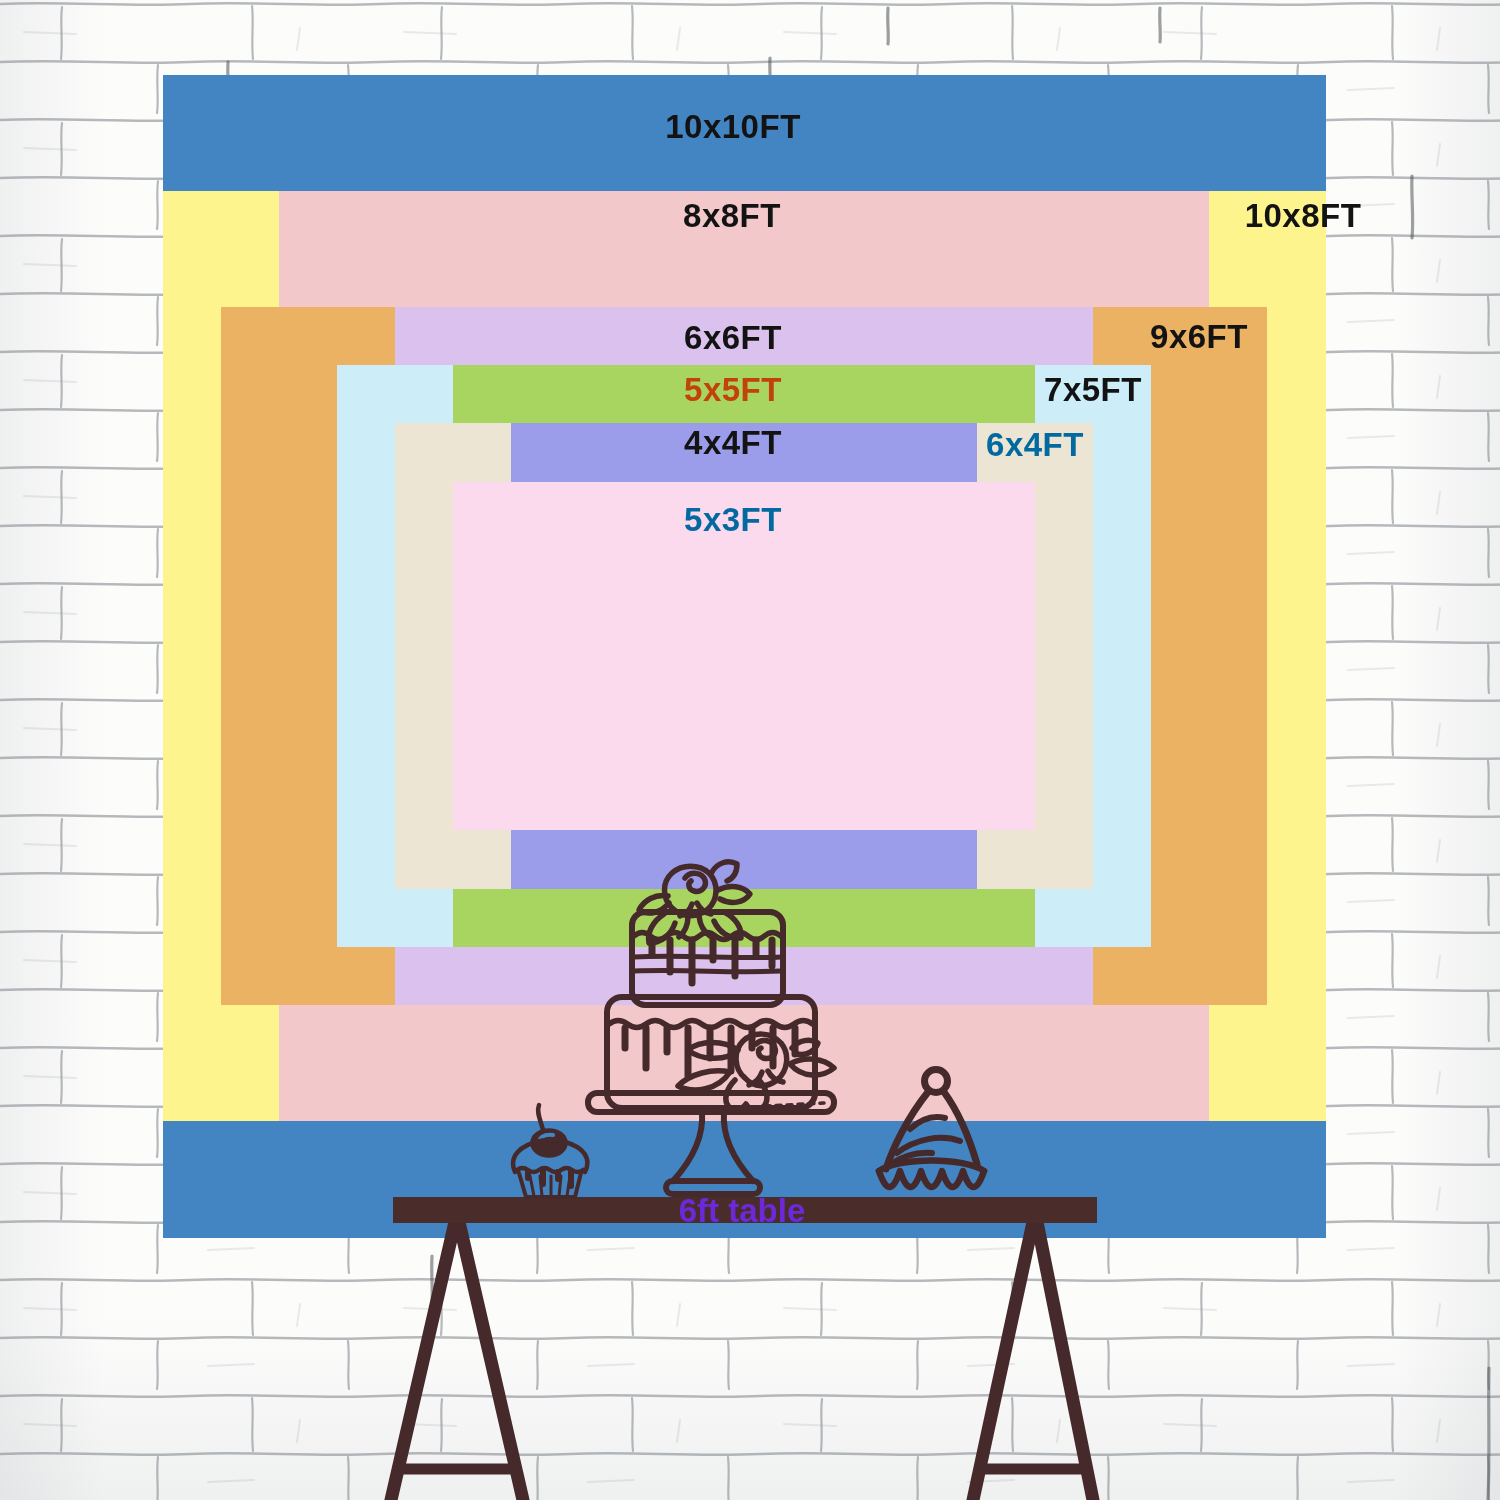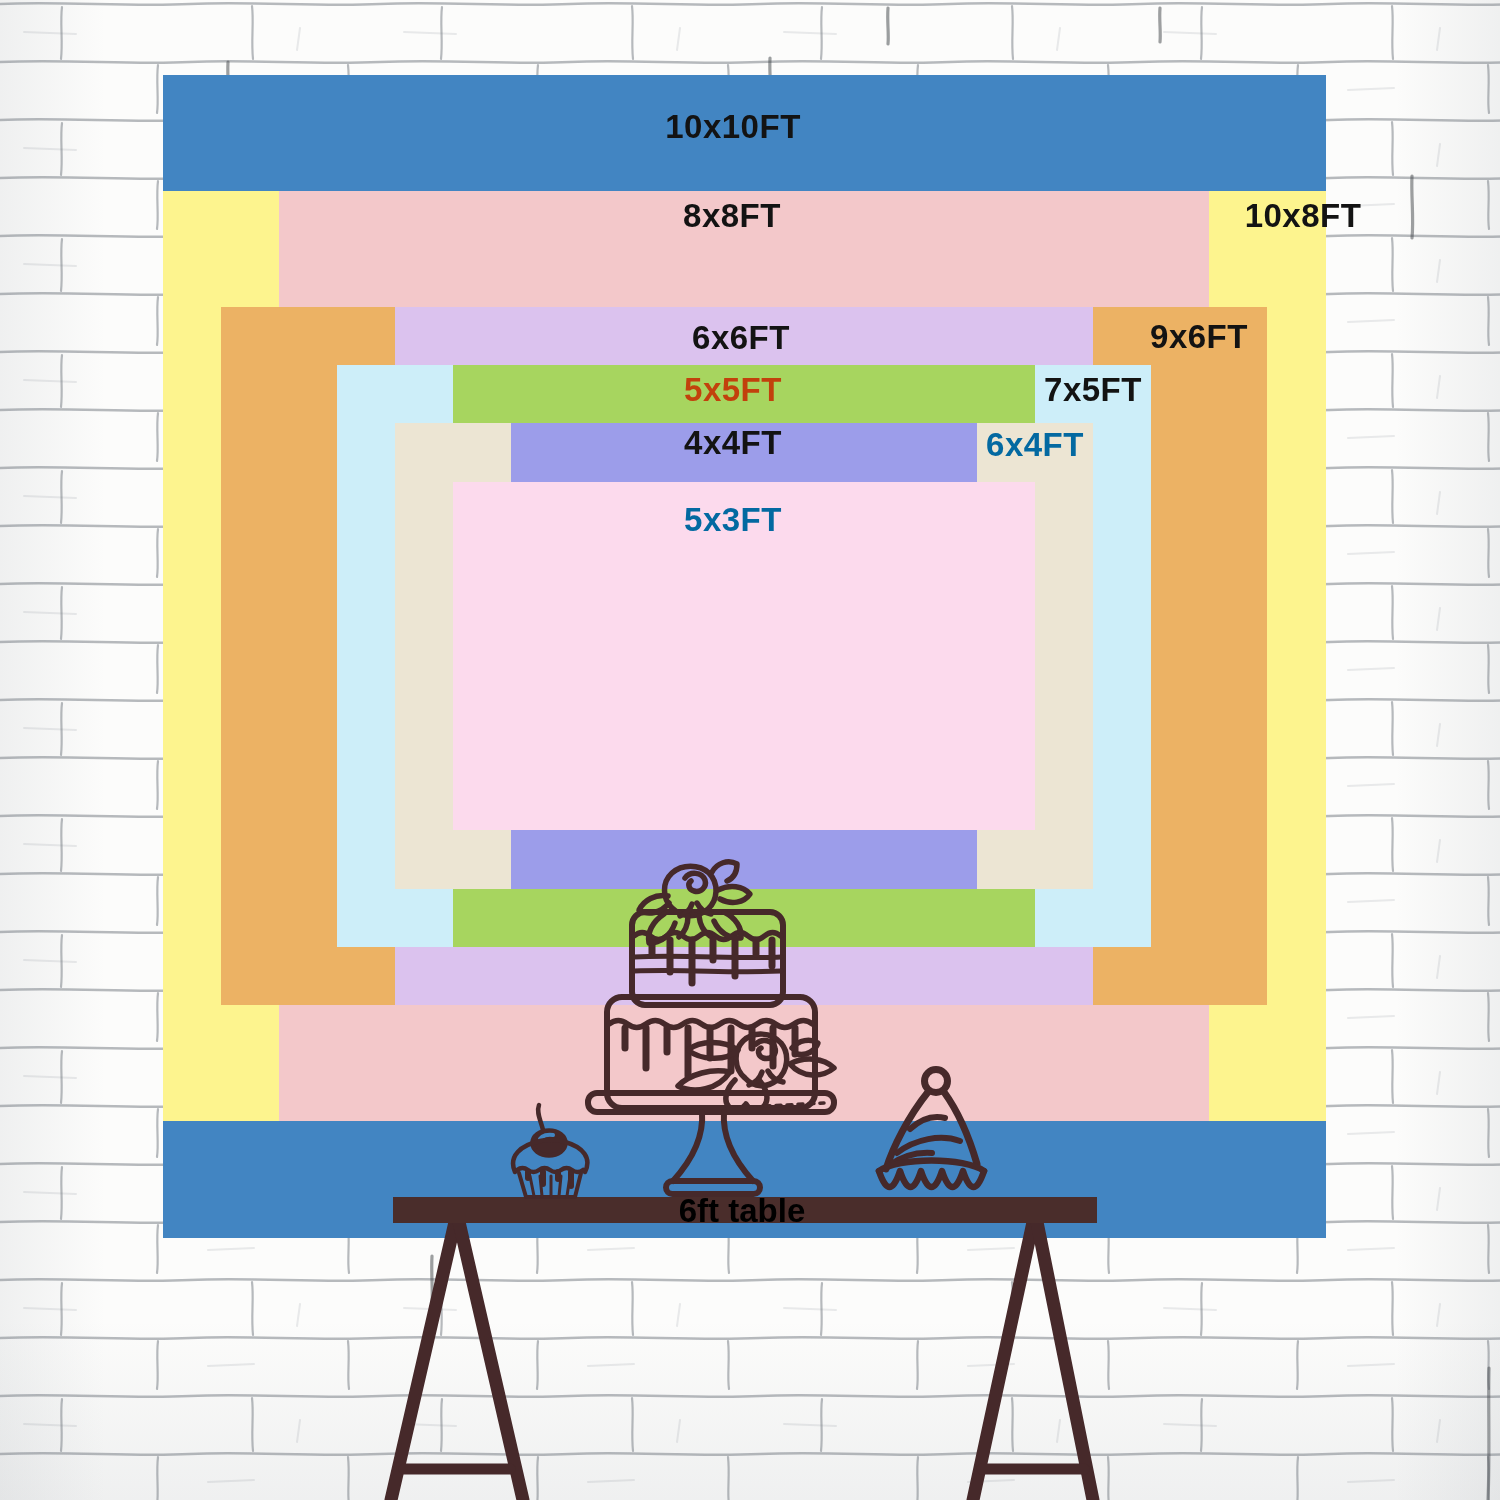--- a/index.html
+++ b/index.html
@@ -12,21 +12,21 @@
       linear-gradient(90deg, rgba(125,133,143,.10), rgba(125,133,143,0) 7%,
                       rgba(125,133,143,0) 93%, rgba(125,133,143,.10)),
       linear-gradient(0deg, rgba(125,133,143,.10), rgba(125,133,143,0) 12%);}
   .chart{position:absolute;left:0;top:0;width:1500px;height:1500px;z-index:10;}
   .size-rect{position:absolute;}
   .size-label{position:absolute;transform:translate(-50%,-50%);
     font-weight:700;font-size:33px;letter-spacing:.5px;color:#131313;
     white-space:nowrap;z-index:60;}
   svg.illo{position:absolute;left:0;top:0;z-index:20;pointer-events:none;color:#46292a;}
   .table-label{position:absolute;z-index:30;transform:translate(-50%,-50%);
-    font-weight:700;font-size:33px;color:#000000;white-space:nowrap;}
+    font-weight:700;font-size:33px;color:#6d28d9;white-space:nowrap;}
 </style>
 </head>
 <body>
 
 <div class="stage">
 
   <svg class="wall" width="1500" height="1500" aria-hidden="true" style="color: rgb(111, 118, 126);">
     <defs>
       <pattern id="bricks" width="380" height="116" patternUnits="userSpaceOnUse">
         <g stroke="currentColor" stroke-width="2.6" fill="none" opacity="0.5" stroke-linecap="round">
@@ -61,21 +61,21 @@
   <div class="chart">
       <div class="size-rect" style="left: 162.5px; top: 74.5px; width: 1163px; height: 1163px; background: rgb(66, 133, 194); z-index: 1;"></div>
       <div class="size-label" style="left: 733px; top: 127px; color: rgb(19, 19, 19);">10x10FT</div>
       <div class="size-rect" style="left: 162.5px; top: 190.8px; width: 1163px; height: 930.4px; background: rgb(253, 244, 142); z-index: 2;"></div>
       <div class="size-label" style="left: 1267px; top: 216px; color: rgb(19, 19, 19); margin-left: 36px;">10x8FT</div>
       <div class="size-rect" style="left: 278.8px; top: 190.8px; width: 930.4px; height: 930.4px; background: rgb(243, 200, 202); z-index: 3;"></div>
       <div class="size-label" style="left: 732px; top: 216px; color: rgb(19, 19, 19);">8x8FT</div>
       <div class="size-rect" style="left: 220.65px; top: 307.1px; width: 1046.7px; height: 697.8px; background: rgb(236, 178, 100); z-index: 4;"></div>
       <div class="size-label" style="left: 1199px; top: 337px; color: rgb(19, 19, 19);">9x6FT</div>
       <div class="size-rect" style="left: 395.1px; top: 307.1px; width: 697.8px; height: 697.8px; background: rgb(219, 194, 238); z-index: 5;"></div>
-      <div class="size-label" style="left: 733px; top: 338px; color: rgb(19, 19, 19); margin-left: 8px;">6x6FT</div>
+      <div class="size-label" style="left: 733px; top: 338px; color: rgb(19, 19, 19);">6x6FT</div>
       <div class="size-rect" style="left: 336.95px; top: 365.25px; width: 814.1px; height: 581.5px; background: rgb(205, 238, 249); z-index: 6;"></div>
       <div class="size-label" style="left: 1093px; top: 390px; color: rgb(19, 19, 19);">7x5FT</div>
       <div class="size-rect" style="left: 453.25px; top: 365.25px; width: 581.5px; height: 581.5px; background: rgb(167, 213, 95); z-index: 7;"></div>
       <div class="size-label" style="left: 733px; top: 390px; color: #c2410c;">5x5FT</div>
       <div class="size-rect" style="left: 395.1px; top: 423.4px; width: 697.8px; height: 465.2px; background: rgb(236, 229, 211); z-index: 8;"></div>
       <div class="size-label" style="left: 1035px; top: 445px; color: #0369a1;">6x4FT</div>
       <div class="size-rect" style="left: 511.4px; top: 423.4px; width: 465.2px; height: 465.2px; background: rgb(156, 157, 234); z-index: 9;"></div>
       <div class="size-label" style="left: 733px; top: 443px; color: rgb(19, 19, 19);">4x4FT</div>
       <div class="size-rect" style="left: 453.25px; top: 481.55px; width: 581.5px; height: 348.9px; background: rgb(252, 218, 237); z-index: 10;"></div>
       <div class="size-label" style="left: 733px; top: 520px; color: #0369a1;">5x3FT</div>

